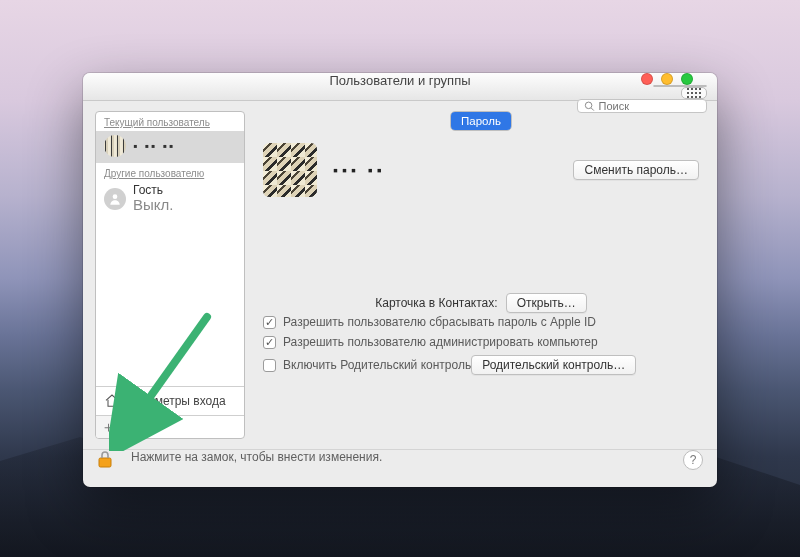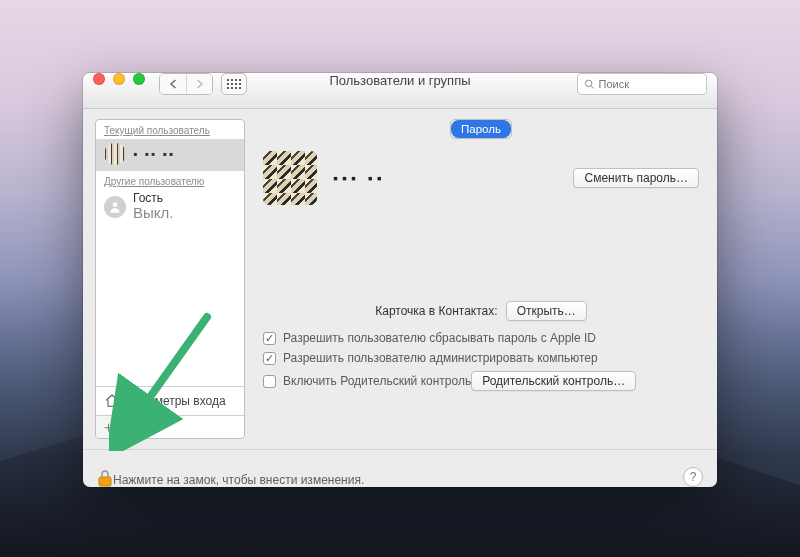--- a/index.html
+++ b/index.html
@@ -21,27 +21,28 @@
     left: 83px; top: 73px;
     width: 634px; height: 414px;
     background: #ececec;
     border-radius: 7px;
     box-shadow: 0 22px 55px rgba(0,0,0,0.45), 0 0 0 1px rgba(0,0,0,0.12);
     display: flex; flex-direction: column;
   }
 
   
   .titlebar {
-    height: 36px;
-    display: flex; align-items: flex-start;
+    height: 28px;
+    display: flex; align-items: flex-end;
     padding: 0 10px;
     border-bottom: 1px solid #c9c9c9;
     background: linear-gradient(#fdfdfd, #e6e6e6);
     border-radius: 7px 7px 0 0;
     position: relative;
+    flex-direction: column;
   }
   .traffic { display: flex; gap: 8px; margin-right: 14px; }
   .dot { width: 12px; height: 12px; border-radius: 50%; border: 1px solid rgba(0,0,0,0.15); }
   .dot.r { background:#ff5f57; } .dot.y { background:#ffbd2e; } .dot.g { background:#28c940; }
 
   .seg { display:flex; height:22px; border:1px solid #bdbdbd; border-radius:5px; overflow:hidden; background:#fff; }
   .seg button { width:26px; background:#fafafa; border:none; display:flex; align-items:center; justify-content:center; color:#6f6f6f; }
   .seg button + button { border-left:1px solid #d6d6d6; }
 
   .gridbtn { width:26px; height:22px; margin-left:8px; border:1px solid #bdbdbd; border-radius:5px; background:#fafafa; display:flex; align-items:center; justify-content:center; }
@@ -74,42 +75,42 @@
 
   .loginopt { border-top:1px solid #cfcfcf; display:flex; align-items:center; gap:6px; padding:6px 8px; font-size:12px; color:#444; }
   .loginopt svg { width:16px; height:16px; stroke:#555; fill:none; stroke-width:1.6; }
 
   .pmrow { display:flex; border-top:1px solid #cfcfcf; }
   .pmrow button { width:26px; height:22px; border:none; border-right:1px solid #d6d6d6; background:#f4f4f4; font-size:15px; color:#777; display:flex; align-items:center; justify-content:center; }
 
   
   .main { flex:1; display:flex; flex-direction:column; }
   .tabs { align-self:center; display:flex; height:20px; border:1px solid #bfbfbf; border-radius:5px; overflow:hidden; margin-bottom:10px; }
-  .tabs .tab { font-size:11.5px; padding:0 10px; display:flex; align-items:center; background:#fff; color:#333;border-radius:8px; }
+  .tabs .tab { font-size:11.5px; padding:0 10px; display:flex; align-items:center; background:#fff; color:#333; }
   .tabs .tab.active { background:#2f77e6; color:#fff; }
   .tabs .tab + .tab { border-left:1px solid #cfcfcf; }
 
   .hero { display:flex; align-items:center; gap:16px; padding:2px 6px 0 6px; }
   .hero .big { width:54px; height:54px; border-radius:6px; background:
     linear-gradient(135deg,#f2ecd8 0 22%, #4a4335 22% 35%, #ded3b7 35% 55%, #2b2b2b 55% 70%, #efe9d3 70% 100%);
     background-size:14px 14px; }
   .hero .redname { font-size:14px; letter-spacing:4px; color:#222; }
   .macbtn { border:1px solid #bfbfbf; border-radius:4px; background:linear-gradient(#fff,#f1f1f1); font-size:12px; color:#333; height:20px; padding:0 10px; box-shadow:0 1px 0 rgba(0,0,0,0.04); }
   .hero .macbtn { margin-left:auto; }
 
   .cardrow { display:flex; align-items:center; justify-content:center; gap:8px; margin-top:96px; font-size:12px; color:#333; }
 
-  .checks { margin-top:10px; padding:0 6px; display:flex; flex-direction:column; gap:6px; font-size:12px; color:#5a5a5a; }
+  .checks { margin-top:2px; padding:0 6px; display:flex; flex-direction:column; gap:6px; font-size:12px; color:#5a5a5a; }
   .checks label { display:flex; align-items:center; gap:7px; }
   .chk { width:13px; height:13px; border:1px solid #9b9b9b; border-radius:3px; background:#fff; display:inline-flex; align-items:center; justify-content:center; }
   .chk.on::after { content:"✓"; font-size:11px; color:#555; line-height:1; }
   .parental { display:flex; align-items:center; }
 
   
-  .footer { height:38px; border-top:1px solid #d4d4d4; display:flex; align-items:flex-end; gap:0; padding:0 14px; font-size:12px; color:#606060; }
+  .footer { height:38px; border-top:1px solid #d4d4d4; display:flex; align-items:flex-start; gap:18px; padding:0 14px; font-size:12px; color:#606060; }
   .lock { width:16px; height:18px; }
   .help { margin-left:auto; width:20px; height:20px; border:1px solid #bcbcbc; border-radius:50%; background:#fff; color:#7a7a7a; display:flex; align-items:center; justify-content:center; font-size:12px; }
 
   
   .arrow { position:absolute; left:26px; top:238px; width:110px; height:140px; pointer-events:none; }
 </style>
 </head>
 <body>
 
 <div class="mountain"></div>

